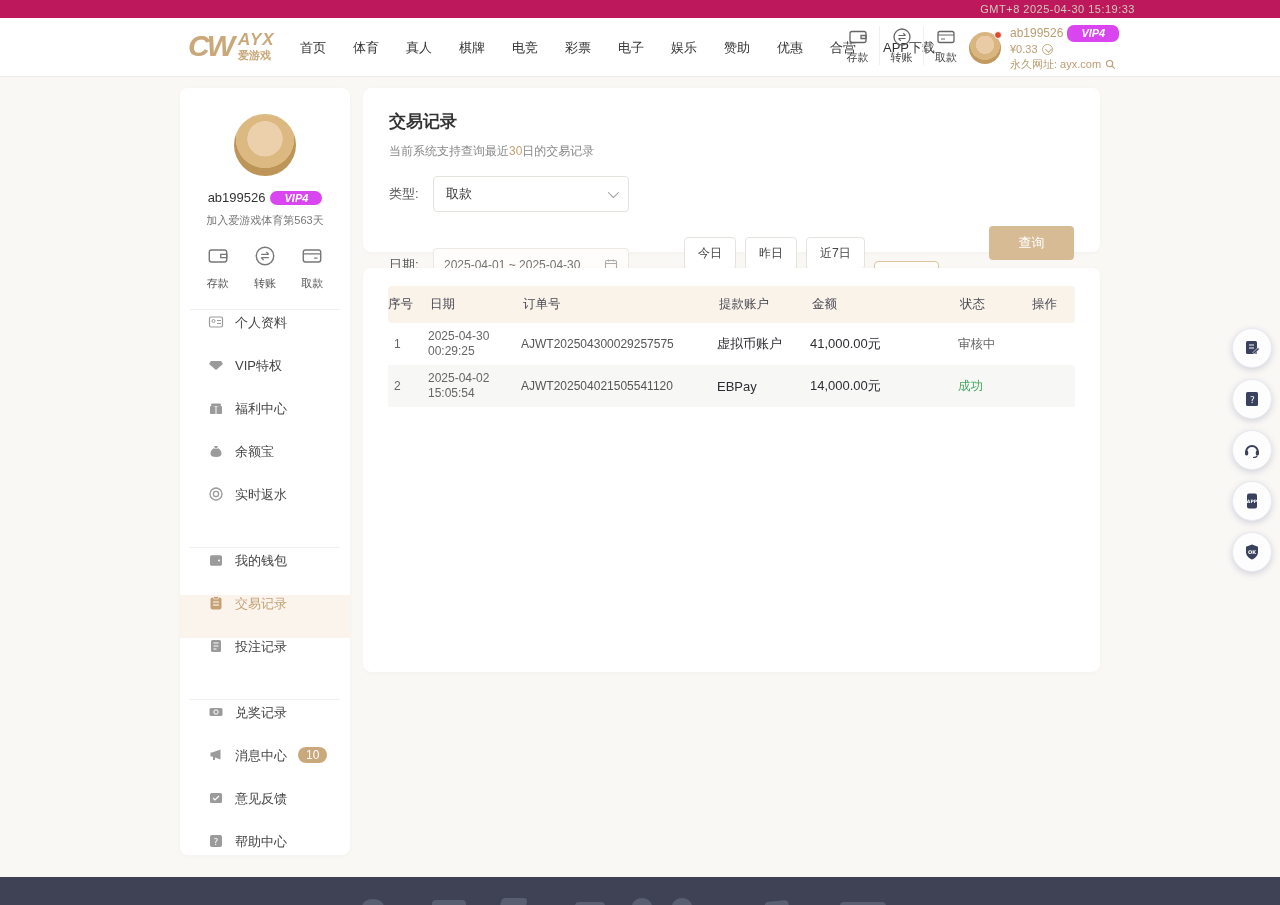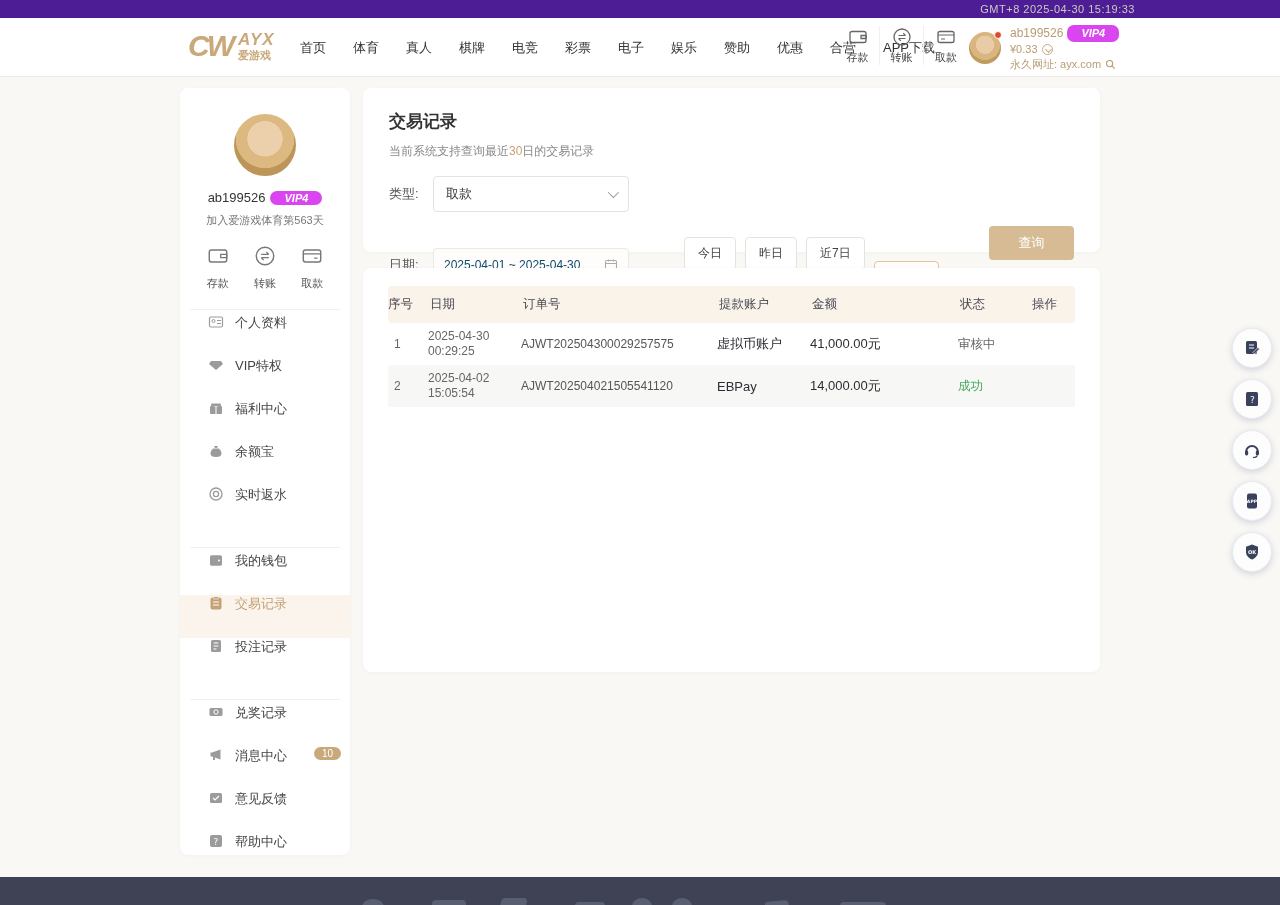--- a/index.html
+++ b/index.html
@@ -1,21 +1,21 @@
 <!DOCTYPE html>
 <html><head>
 <meta charset="utf-8">
 <style>
   * { margin:0; padding:0; box-sizing:border-box; }
   html,body { width:1280px; height:905px; overflow:hidden;
     font-family:"Liberation Sans","DejaVu Sans",sans-serif; background:#faf8f5; }
 
   
   .topbar { position:absolute; left:0; top:0; width:1280px; height:18px;
-    background:#4c1d95; color:#cfcabc; font-size:11px; line-height:18px; }
+    background:#be185d; color:#cfcabc; font-size:11px; line-height:18px; }
   .topbar span { position:absolute; right:145px; letter-spacing:.5px; }
 
   
   .header { position:absolute; left:0; top:18px; width:1280px; height:59px;
     background:#fff; border-bottom:1px solid #ececec; }
   .logo { position:absolute; left:188px; top:10px; display:flex; align-items:center; gap:6px; }
   .logo-mark { color:#c9a87a; font-weight:bold; font-size:30px; font-style:italic;
     letter-spacing:-3px; line-height:36px; }
   .logo-texts { display:flex; flex-direction:column; line-height:1; }
   .logo-brand { color:#c9a87a; font-weight:bold; font-size:17px; font-style:italic; letter-spacing:1px;}
@@ -55,38 +55,38 @@
   .profile-name { font-size:13px; color:#333; }
   .joined { margin-top:8px; font-size:11px; color:#777; }
   .wallet-actions { margin-top:16px; display:flex; justify-content:space-around; padding:0 14px; }
   .wa-item { display:flex; flex-direction:column; align-items:center; gap:4px; cursor:pointer; }
   .wa-label { font-size:11px; color:#555; }
   .side-divider { height:1px; background:#f2f0ed; margin:18px 10px 4px 10px; }
   .menu-item { height:43px; display:flex; align-items:flex-start; gap:11px; padding-left:28px;
     font-size:13px; color:#444; cursor:pointer; }
   .menu-item svg { flex:0 0 auto; }
   .menu-item.active { background:#faf4ec; color:#c5a176; }
-  .msg-badge { margin-left:16px; background:#c9a87c; color:#fff; font-size:10px;
+  .msg-badge { margin-left:0; background:#c9a87c; color:#fff; font-size:12px;
     padding:1px 8px; border-radius:8px; }
 
   
   .filter-card { left:363px; top:11px; width:737px; height:164px; padding:22px 26px; }
   .page-title { font-size:17px; font-weight:bold; color:#333; }
   .page-subtitle { margin-top:10px; font-size:12px; color:#888; }
   .page-subtitle b { color:#c5a176; font-weight:normal; }
   .filter-row { display:flex; align-items:center; margin-top:16px; }
   .filter-label { width:44px; font-size:13px; color:#555; }
   .select-box { width:196px; height:36px; border:1px solid #e6e3de; border-radius:4px;
     display:flex; align-items:center; justify-content:space-between; padding:0 12px;
     font-size:13px; color:#333; cursor:pointer; background:#fff; }
   .chevron-down { width:8px; height:8px; border-right:1.5px solid #999; border-bottom:1.5px solid #999;
     transform:rotate(45deg) translateY(-2px); }
   .date-box { width:196px; height:34px; border:1px solid #ece8e2; border-radius:4px;
     display:flex; align-items:center; justify-content:space-between; padding:4px 10px;
-    font-size:12px; color:#0c4a6e; cursor:pointer; background:#fffdfb; }
+    font-size:12px; color:#737373; cursor:pointer; background:#fffdfb; }
   .range-btns { display:flex; gap:9px; margin-left:14px;padding-left:41px; }
   .range-btn { height:33px; padding:0 13px; border:1px solid #e6e3de; border-radius:4px;
     background:#fff; font-size:12px; color:#444; display:flex; align-items:center; cursor:pointer; }
   .range-btn.active { color:#c5a176; border-color:#dcc49e; background:#fffdf9;margin-top:24px; }
   .action-btns { margin-left:auto; display:flex; gap:10px;flex-direction:column; }
   .btn-query { width:85px; height:34px; background:#d6bb95; color:#fff; font-size:13px;
     border:none; border-radius:4px; cursor:pointer; }
   .btn-reset { width:85px; height:34px; background:#ef4444; color:#333; font-size:13px;
     border:5px solid #14b8a6; border-radius:4px; cursor:pointer; }
 

